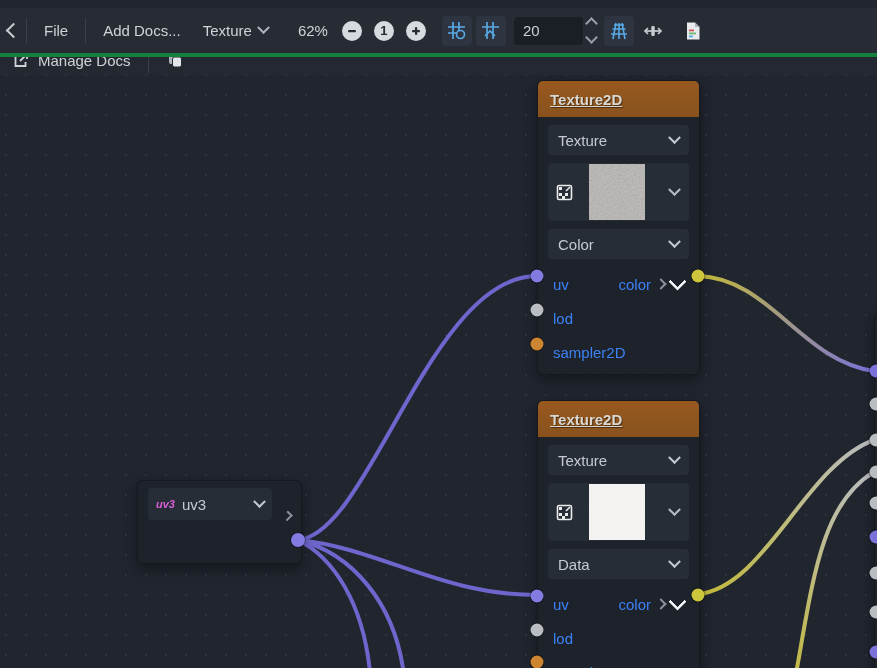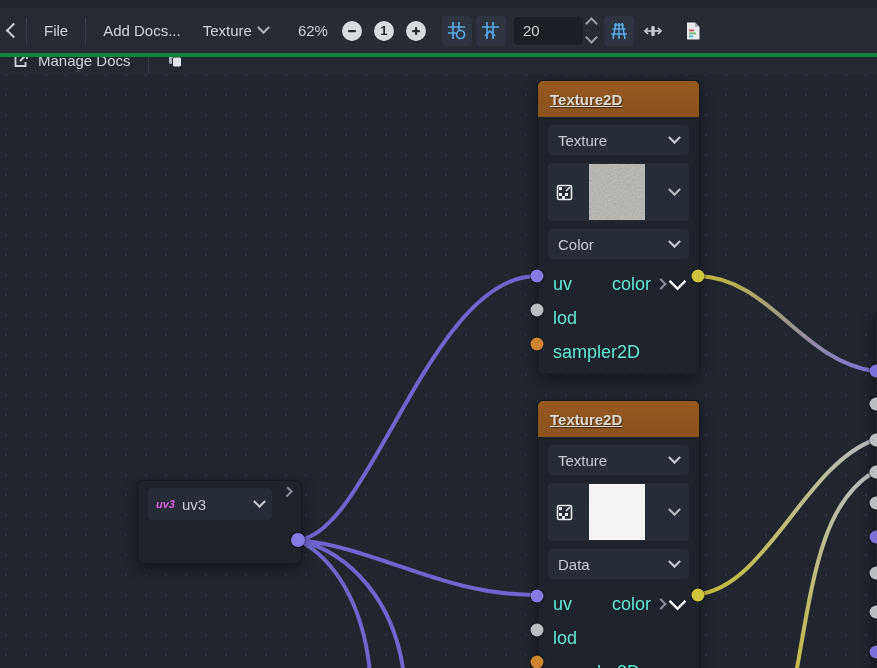--- a/index.html
+++ b/index.html
@@ -49,21 +49,21 @@
   .h-var{background:linear-gradient(#a23f45,#99383d);}
   .node-body{padding:8px 10px 5px 10px;}
   .dd{height:30px;background:#272d36;border-radius:4px;display:flex;align-items:center;
     justify-content:space-between;padding:0 10px;font-size:15px;color:#c6cad0;margin-bottom:8px;}
   .dd .chev-d{border-color:#c6cad0;}
   .prevrow{height:58px;background:#272d36;border-radius:4px;display:flex;align-items:center;
     padding:0 10px 0 8px;margin-bottom:8px;}
   .thumb{width:56px;height:56px;margin-left:16px;flex:0 0 auto;}
   .prevrow .chev-d{margin-left:auto;border-color:#b9bdc3;}
   .prow{height:34px;display:flex;align-items:center;justify-content:space-between;
-    padding:0 5px;font-size:18px;color:#5eead4;text-align:center;}
+    padding:0 5px;font-size:15px;color:#3b82f6;text-align:center;}
   .prow .rgt{display:flex;align-items:center;gap:6px;}
   .mini-chev{width:6px;height:6px;border-right:2px solid #8a9099;border-top:2px solid #8a9099;
     transform:rotate(45deg);display:inline-block;}
   .wchev{width:10px;height:10px;border-right:3px solid #f2f3f5;border-bottom:3px solid #f2f3f5;
     transform:rotate(45deg) translate(-2px,-2px);display:inline-block;border-radius:1px;}
   .vg-dd{width:124px;height:32px;background:#272d36;border-radius:4px;display:flex;
     align-items:center;padding:0 8px;gap:7px;font-size:15px;color:#c6cad0;}
   .badge{font-size:11px;font-weight:bold;font-style:italic;color:#d95fd9;letter-spacing:0;}
   .vg-dd .chev-d{margin-left:auto;border-color:#c6cad0;}
   
@@ -189,21 +189,21 @@
       <div class="prow">
         <span>lod</span>
       </div>
       <div class="prow">
         <span>sampler2D</span>
       </div>
     </div>
   </div>
 
   <div class="node" style="left:137px;top:480px;width:163px;height:82px;">
-    <div class="node-body" style="display:flex;align-items:flex-start;gap:12px;padding-top:7px;">
+    <div class="node-body" style="display:flex;align-items:flex-end;gap:12px;padding-top:7px;">
       <div class="vg-dd">
         <span class="badge">uv3</span>
         <span>uv3</span>
         <span class="chev-d"></span>
       </div>
       <span class="mini-chev"></span>
     </div>
   </div>
 
   <div class="node" style="left:874px;top:312px;width:30px;height:380px;border-radius:6px 0 0 6px;"></div>

